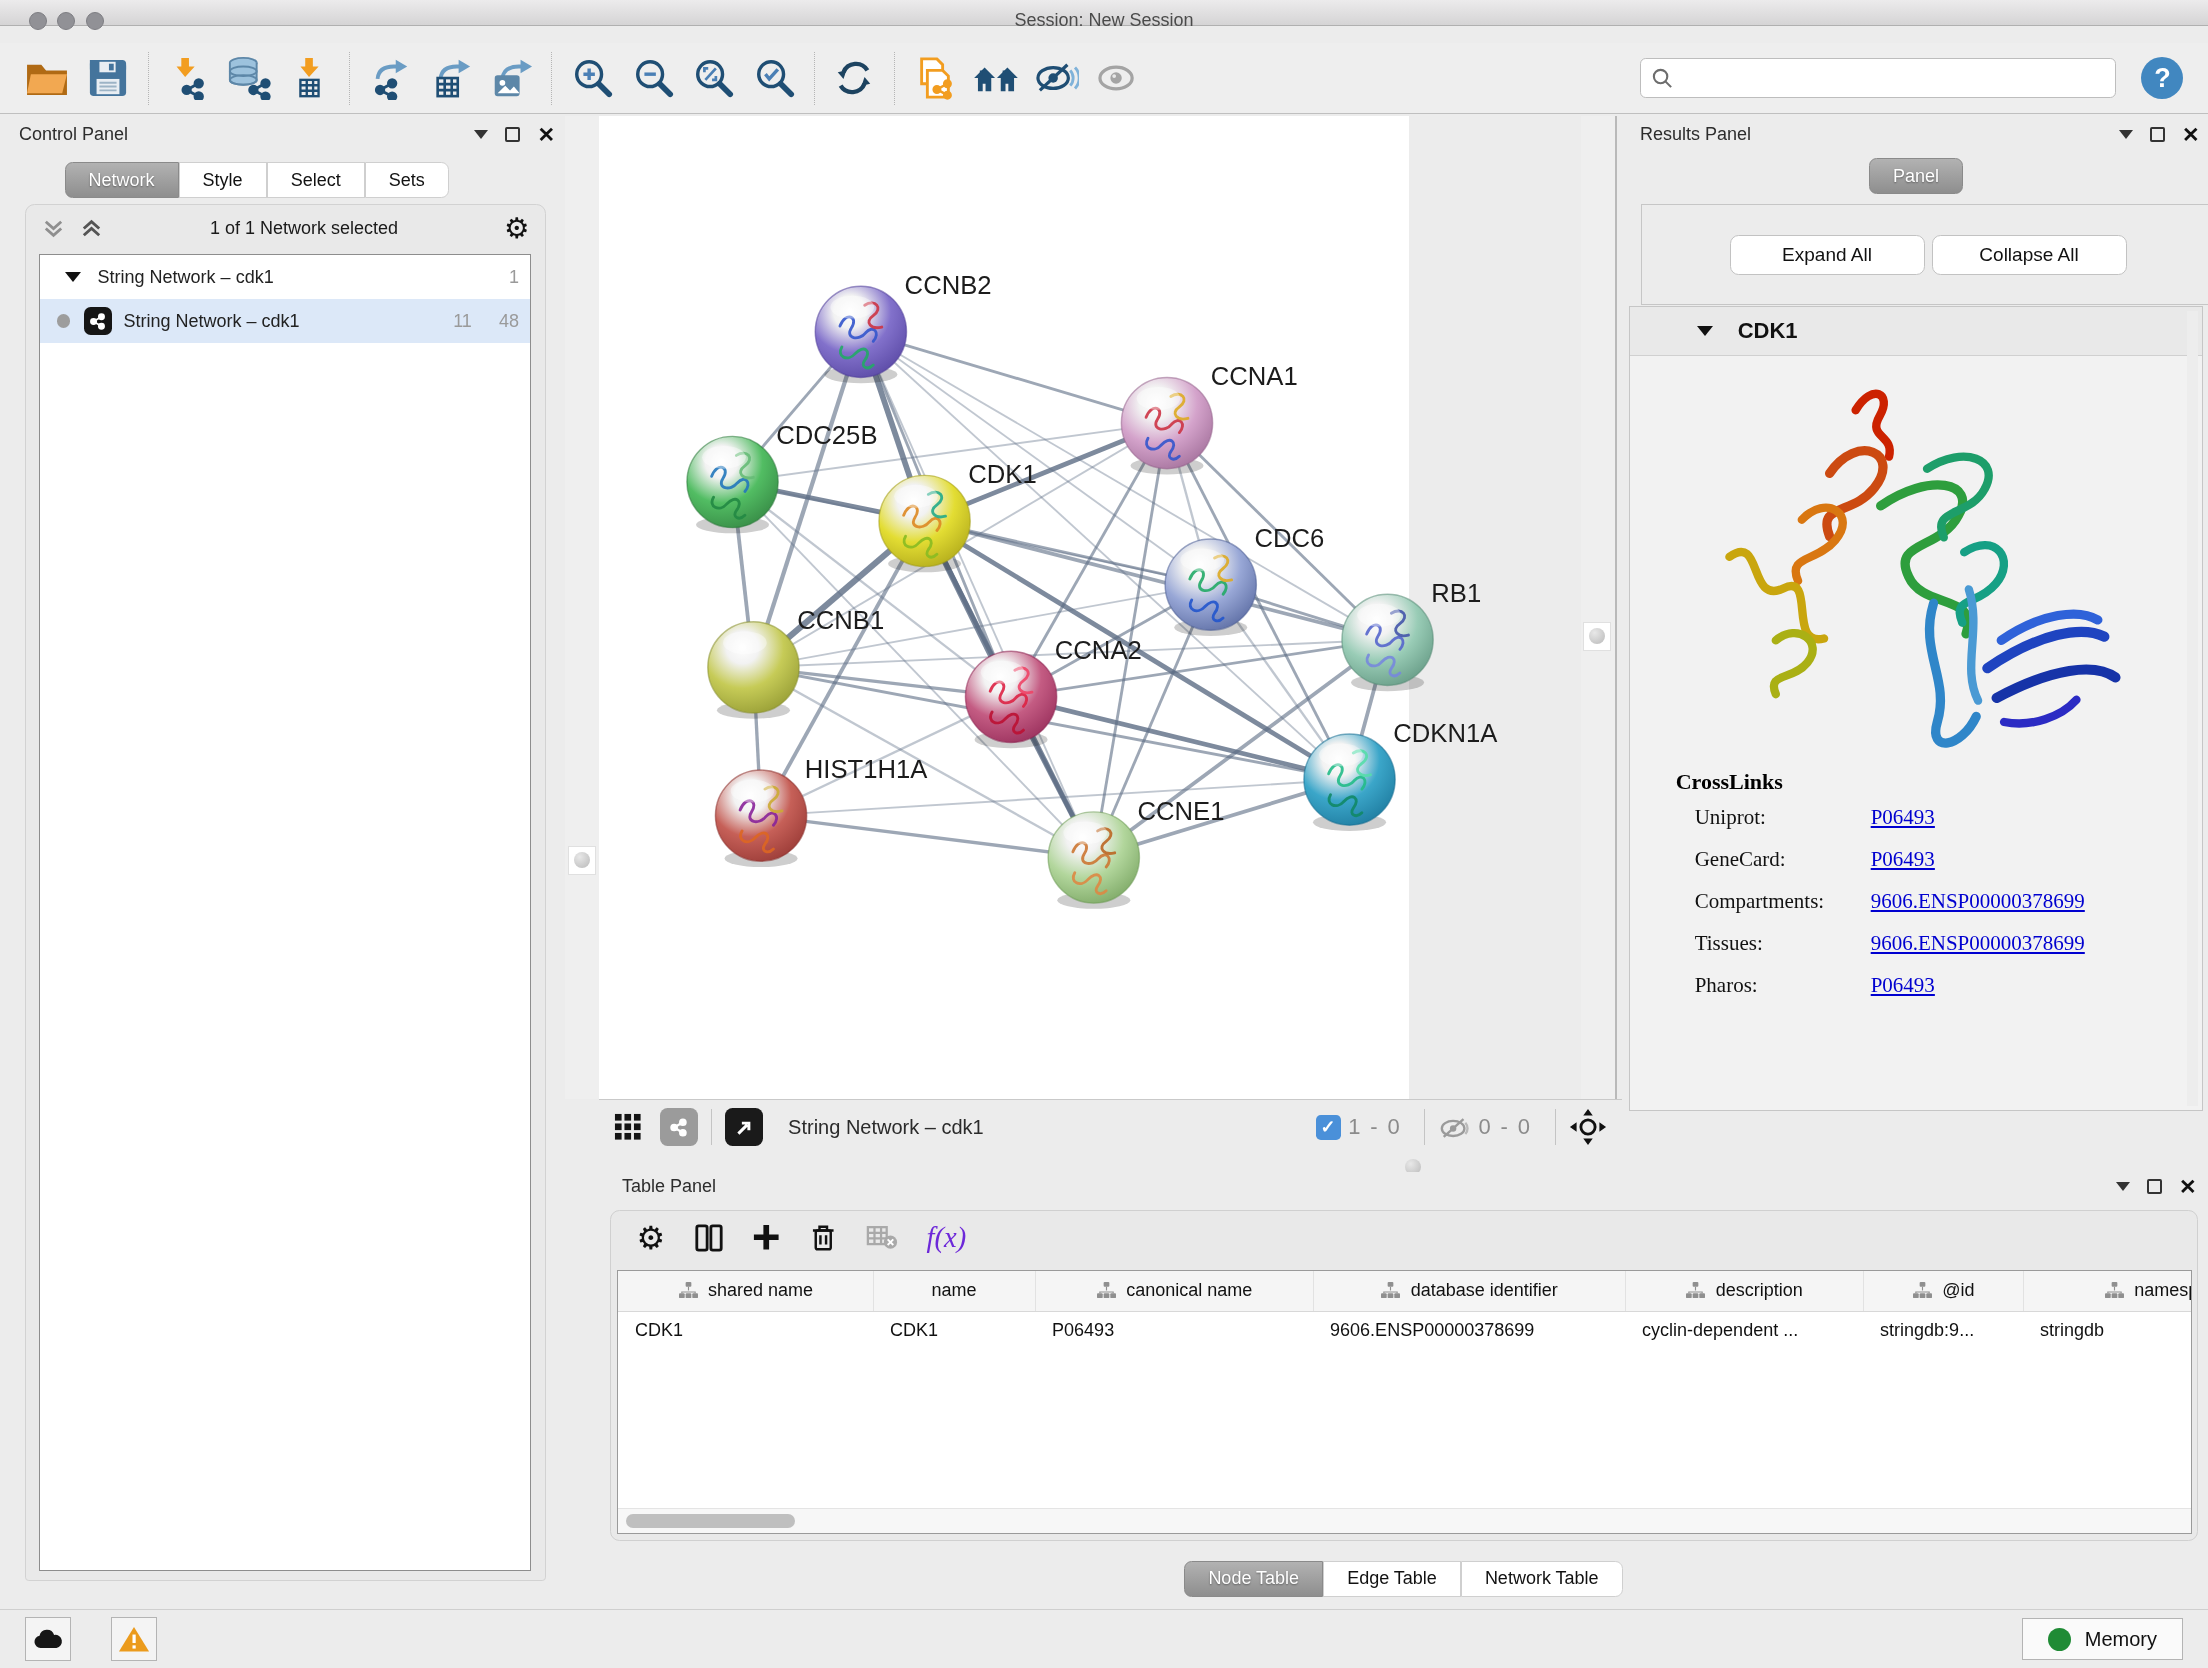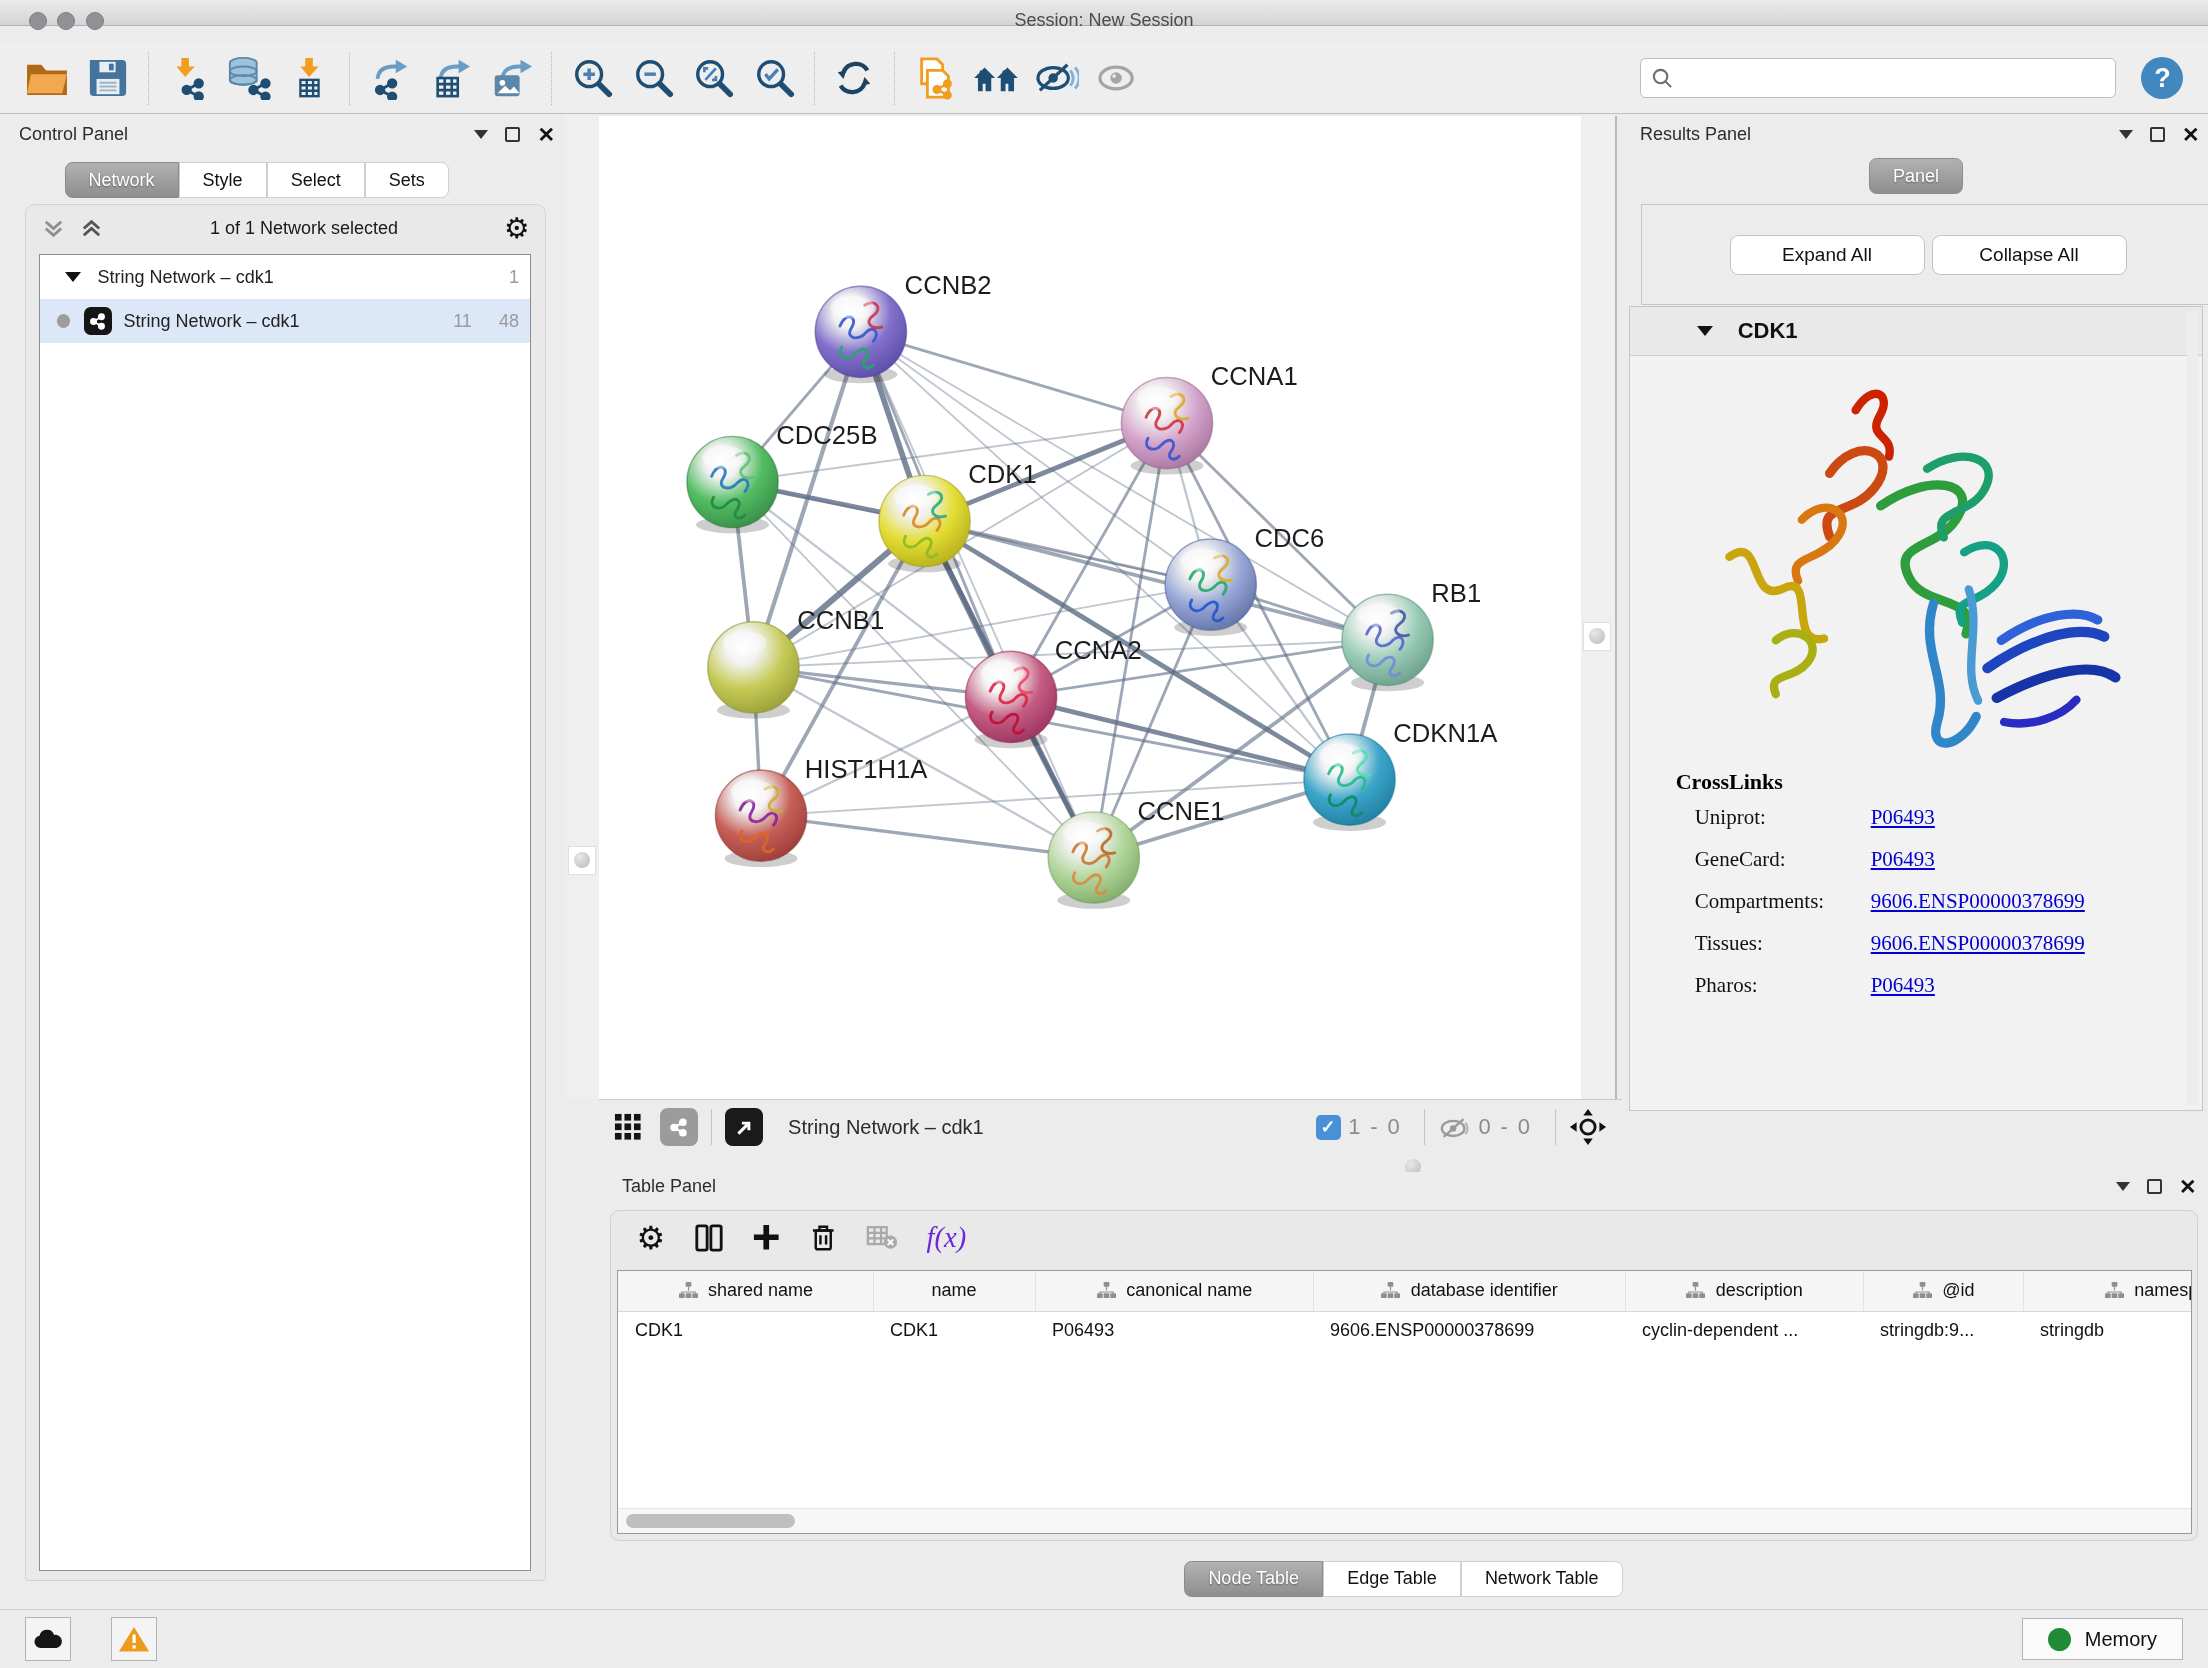--- a/index.html
+++ b/index.html
@@ -70,21 +70,21 @@
   .gearglyph{font-size:28.5px;color:#111;line-height:1;}
 
   
   .gutter-v{position:absolute;background:#efefef;}
   .handle{position:absolute;width:28.5px;height:28.5px;background:#fff;border:1px solid #e0e0e0;
     display:flex;align-items:center;justify-content:center;}
   .handle i{width:16px;height:16px;border-radius:50%;
     background:radial-gradient(circle at 35% 30%,#e8e8e8,#b9b9b9);display:block;}
 
   
-  .net-canvas{position:absolute;left:599px;top:116px;width:982px;height:983px;background:#fff;}
+  .net-canvas{position:absolute;left:599px;top:116px;width:810px;height:983px;background:#fff;}
   .net-toolbar{position:absolute;left:599px;top:1099px;width:1023px;height:55px;background:#ececec;
     border-top:1px solid #c9c9c9;display:flex;align-items:center;padding:0 15px;}
   .nt-sep{width:1px;height:36px;background:#c4c4c4;margin:0 13.3px;}
   .nt-label{font-size:20px;color:#2b2b2b;margin-left:25px;}
   .nt-right{margin-left:auto;display:flex;align-items:center;}
   .nt-count{font-size:22px;color:#8b8b8b;margin:0 9.5px 0 7.6px;letter-spacing:1.9px;}
   .chk{width:25px;height:25px;border-radius:4.8px;background:#4a90d9;color:#fff;font-size:18px;
     display:flex;align-items:center;justify-content:center;font-weight:bold;}
   .sqbtn{width:38px;height:38px;border-radius:7.6px;display:flex;align-items:center;justify-content:center;}
   .sqbtn.gray{background:#9b9b9b;}

